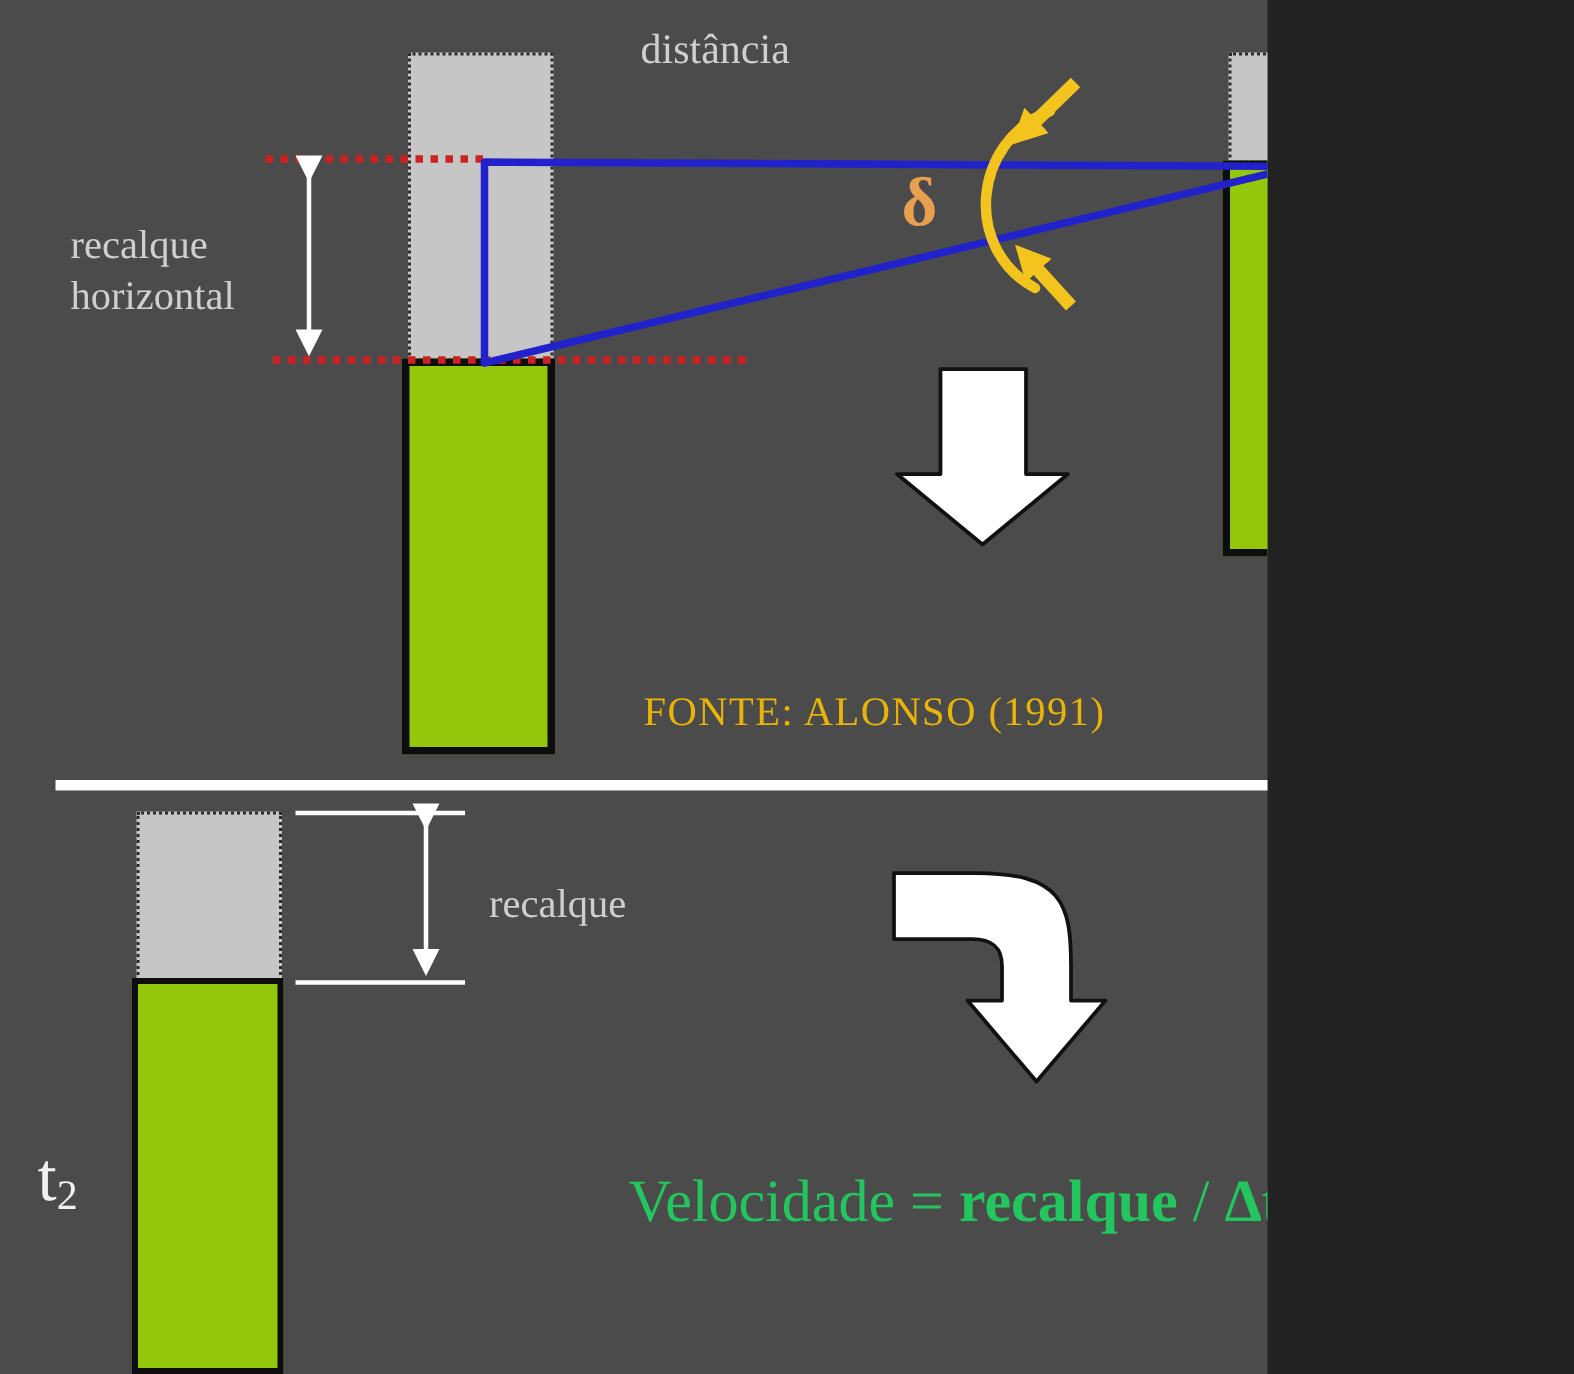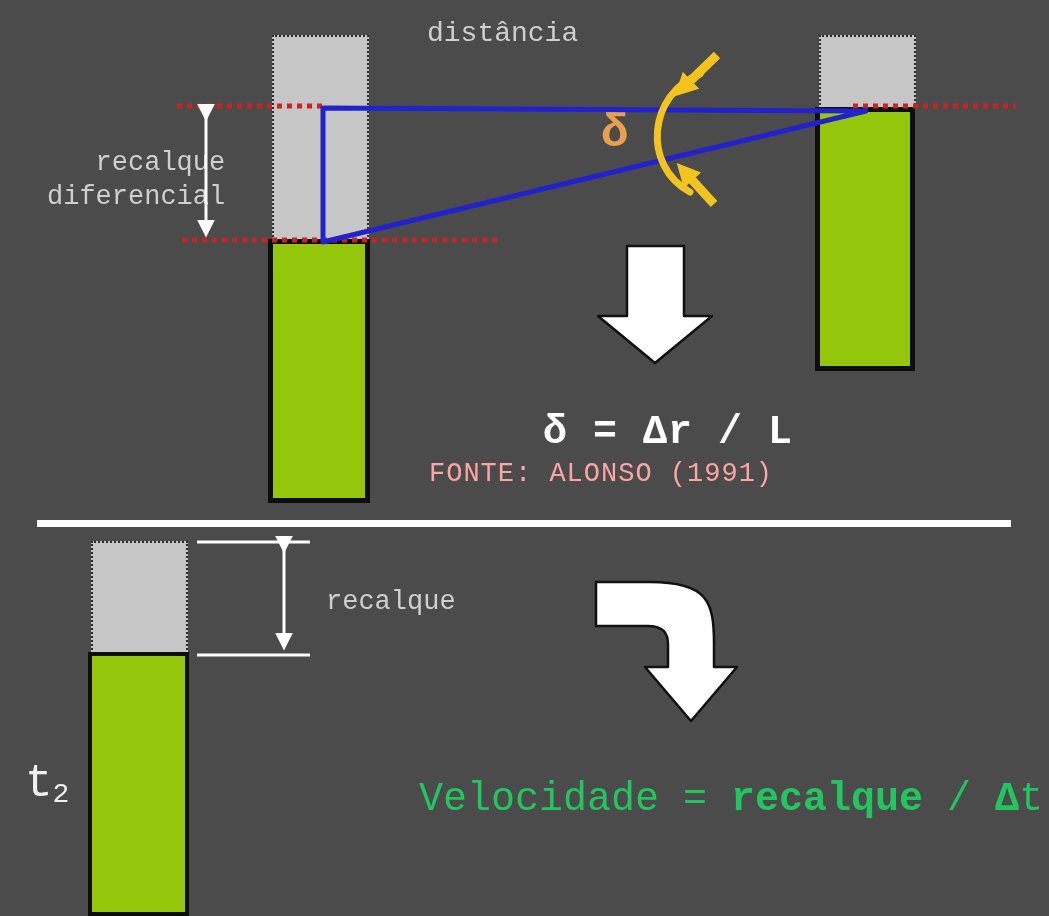--- a/index.html
+++ b/index.html
@@ -1,41 +1,40 @@
 <!DOCTYPE html>
 <html><head>
 <meta charset="utf-8">
 <style>
   html,body{margin:0;padding:0;background:#222;}
   .canvas{
     position:relative;
-    width:1049px;height:916px;
+    width:845px;height:916px;
     background:#4b4b4b;
     overflow:hidden;
-    font-family:Liberation Mono, monospace;
-    text-align:right;
+    font-family:Liberation Serif, serif;
   }
   .abs{position:absolute;}
   
   .col-gray{
     background:#c6c6c6;
     border:2px dotted #2b2b2b;
     box-sizing:border-box;
   }
   .col-green{
     background:#94c70b;
     border:5px solid #0d0d0d;
     box-sizing:border-box;
   }
   
   .lbl{color:#cfcfcf;font-size:28px;line-height:36px;}
   .lbl-sm{color:#cfcfcf;font-size:27px;line-height:34px;}
   .delta{color:#e8a04e;font-size:46px;font-weight:bold;}
   .formula1{color:#ffffff;font-size:40px;font-weight:bold;letter-spacing:1px;white-space:nowrap;}
-  .fonte{color:#fca5a5;font-size:27px;letter-spacing:1px;white-space:nowrap;}
+  .fonte{color:#eab308;font-size:27px;letter-spacing:1px;white-space:nowrap;}
   .t2{color:#f0f0f0;font-size:46px;}
   .t2 .sub{font-size:28px;position:relative;top:6px;}
   .formula2{color:#22c55e;font-size:40px;white-space:nowrap;}
   .formula2 .bold{font-weight:bold;}
   .divider{background:#ffffff;}
   svg{position:absolute;left:0;top:0;}
 </style>
 </head>
 <body>
 
@@ -46,26 +45,25 @@
 
   <div class="abs col-gray" style="left:819px;top:35px;width:97px;height:74px;"></div>
   <div class="abs col-green" style="left:815px;top:107px;width:100px;height:264px;"></div>
 
   <div class="abs lbl" style="left:427px;top:16px;">
     <div>distância</div>
   </div>
 
   <div class="abs lbl-sm" style="left:47px;top:146px;">
     <div>recalque</div>
-    <div>diferencial</div>
+    <div>horizontal</div>
   </div>
 
   <div class="abs delta" style="left:601px;top:108px;">δ</div>
 
-  <div class="abs formula1" style="left:543px;top:410px;">δ = Δr / L</div>
 
   <div class="abs fonte" style="left:429px;top:459px;">FONTE: ALONSO (1991)</div>
 
   <div class="abs divider" style="left:37px;top:520px;width:974px;height:7px;"></div>
 
   <div class="abs col-gray" style="left:91px;top:541px;width:97px;height:113px;"></div>
   <div class="abs col-green" style="left:88px;top:652px;width:101px;height:264px;border-width:4px;"></div>
 
   <div class="abs lbl-sm" style="left:326px;top:585px;">recalque</div>
 

